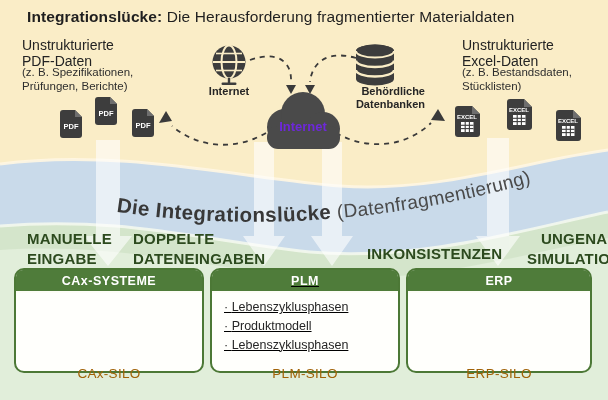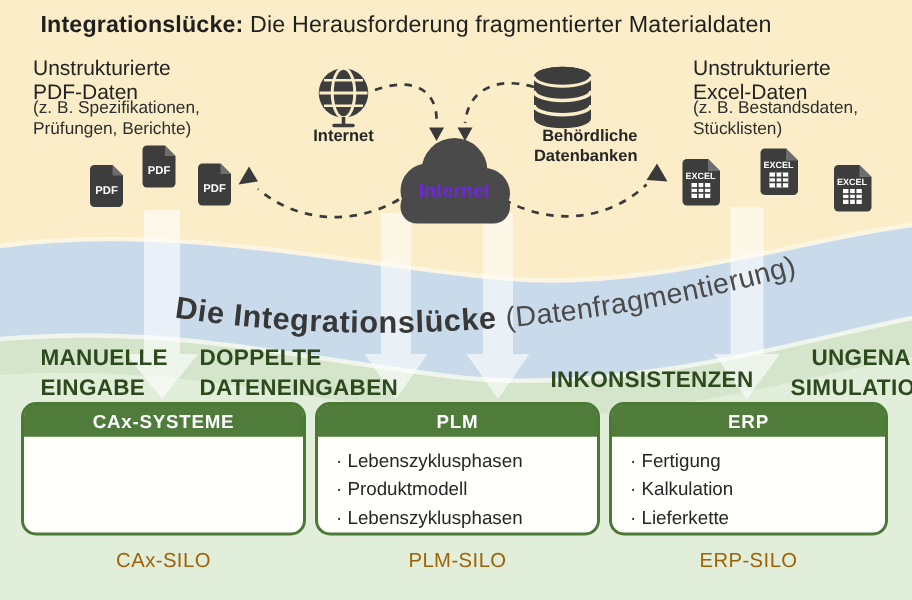--- a/index.html
+++ b/index.html
@@ -7,21 +7,21 @@
   .stage{position:relative;width:608px;height:400px;overflow:hidden;background:#FAEDC7;}
   .stage svg.bg{position:absolute;left:0;top:0;}
   .abs{position:absolute;}
   .title{left:27px;top:8px;font-size:15.5px;color:#1f1f1f;letter-spacing:.1px;}
   .title .b{font-weight:700;}
   .src-head{font-size:14px;font-weight:400;color:#232323;line-height:1.15;white-space:pre-line;}
   .src-sub{font-size:11.5px;color:#2e2e2e;line-height:1.2;white-space:pre-line;}
   .icon-label{font-size:11px;font-weight:700;color:#262626;text-align:center;line-height:1.15;white-space:pre-line;}
   .cloud-label{font-size:13px;font-weight:700;color:#6d28d9;text-align:center;}
   .risk{font-size:15px;font-weight:700;color:#2C4A1E;letter-spacing:.2px;line-height:1.3;white-space:pre-line;}
-  .sysbox{position:absolute;top:268px;height:89px;background:#FFFFFC;border:2px solid #4C7836;border-radius:10px;box-sizing:border-box;}
+  .sysbox{position:absolute;top:268px;height:105px;background:#FFFFFC;border:2px solid #4C7836;border-radius:10px;box-sizing:border-box;}
   .sysbox .hdr{background:#4F7C3A;color:#fff;text-align:center;font-weight:700;font-size:12.5px;letter-spacing:.5px;padding:4px 0 3px 0;border-radius:7px 7px 0 0;border-bottom:2px solid #fdfdf6;}
   .sysbox ul{margin:5px 0 0 12px;padding:0;list-style:none;font-size:12.5px;color:#262626;line-height:1.5;}
   .sysbox li::before{content:"\00B7\00A0";}
   .silo{position:absolute;top:366px;text-align:center;font-size:13.5px;font-weight:400;color:#a16207;letter-spacing:.3px;}
 </style>
 </head>
 <body>
 
 <div class="stage">
 
@@ -173,34 +173,29 @@
 EINGABE</div>
   <div class="abs risk" style="left:133px;top:229px;">DOPPELTE
 DATENEINGABEN</div>
   <div class="abs risk" style="left:367px;top:244px;">INKONSISTENZEN</div>
   <div class="abs risk" style="left:527px;top:229px;text-align:center;">UNGENAUE
 SIMULATIONEN</div>
 
   <div class="sysbox" style="left:14px;width:190px;">
     <div class="hdr">CAx-SYSTEME</div>
   </div>
-  <div class="sysbox" style="left:210px;width:190px;">
+  <div class="sysbox" style="left:210px;width:190px;text-decoration:underline;">
     <div class="hdr">PLM</div>
     <ul>
       <li>Lebenszyklusphasen</li>
       <li>Produktmodell</li>
       <li>Lebenszyklusphasen</li>
     </ul>
   </div>
   <div class="sysbox" style="left:406px;width:186px;">
     <div class="hdr">ERP</div>
-    <ul>
-      <li>Fertigung</li>
-      <li>Kalkulation</li>
-      <li>Lieferkette</li>
-    </ul>
   </div>
 
   <div class="silo" style="left:14px;width:190px;">CAx-SILO</div>
   <div class="silo" style="left:210px;width:190px;">PLM-SILO</div>
   <div class="silo" style="left:406px;width:186px;">ERP-SILO</div>
 
 </div>
 
 </body></html>

